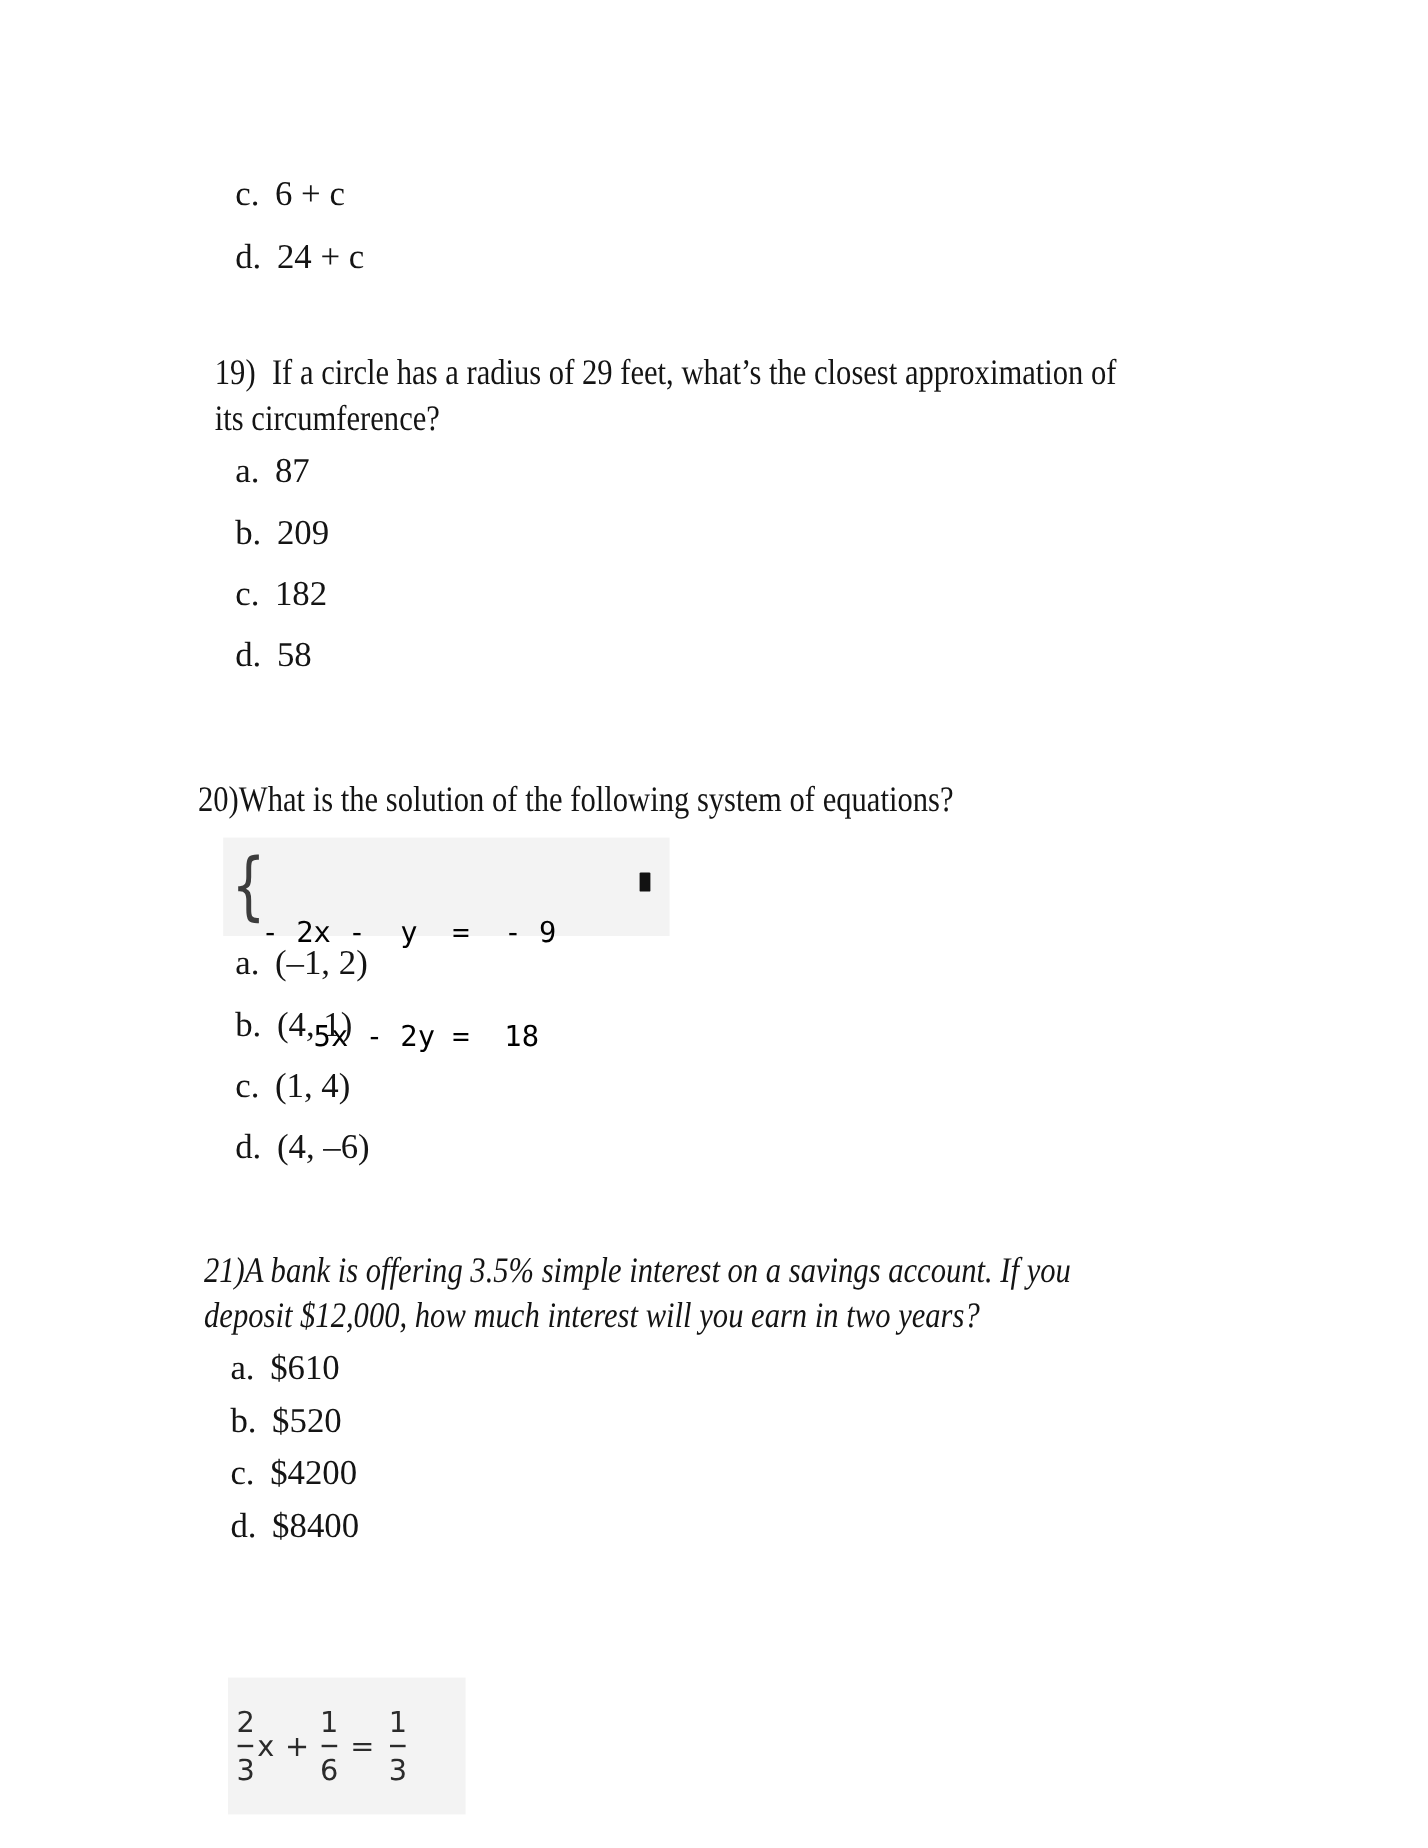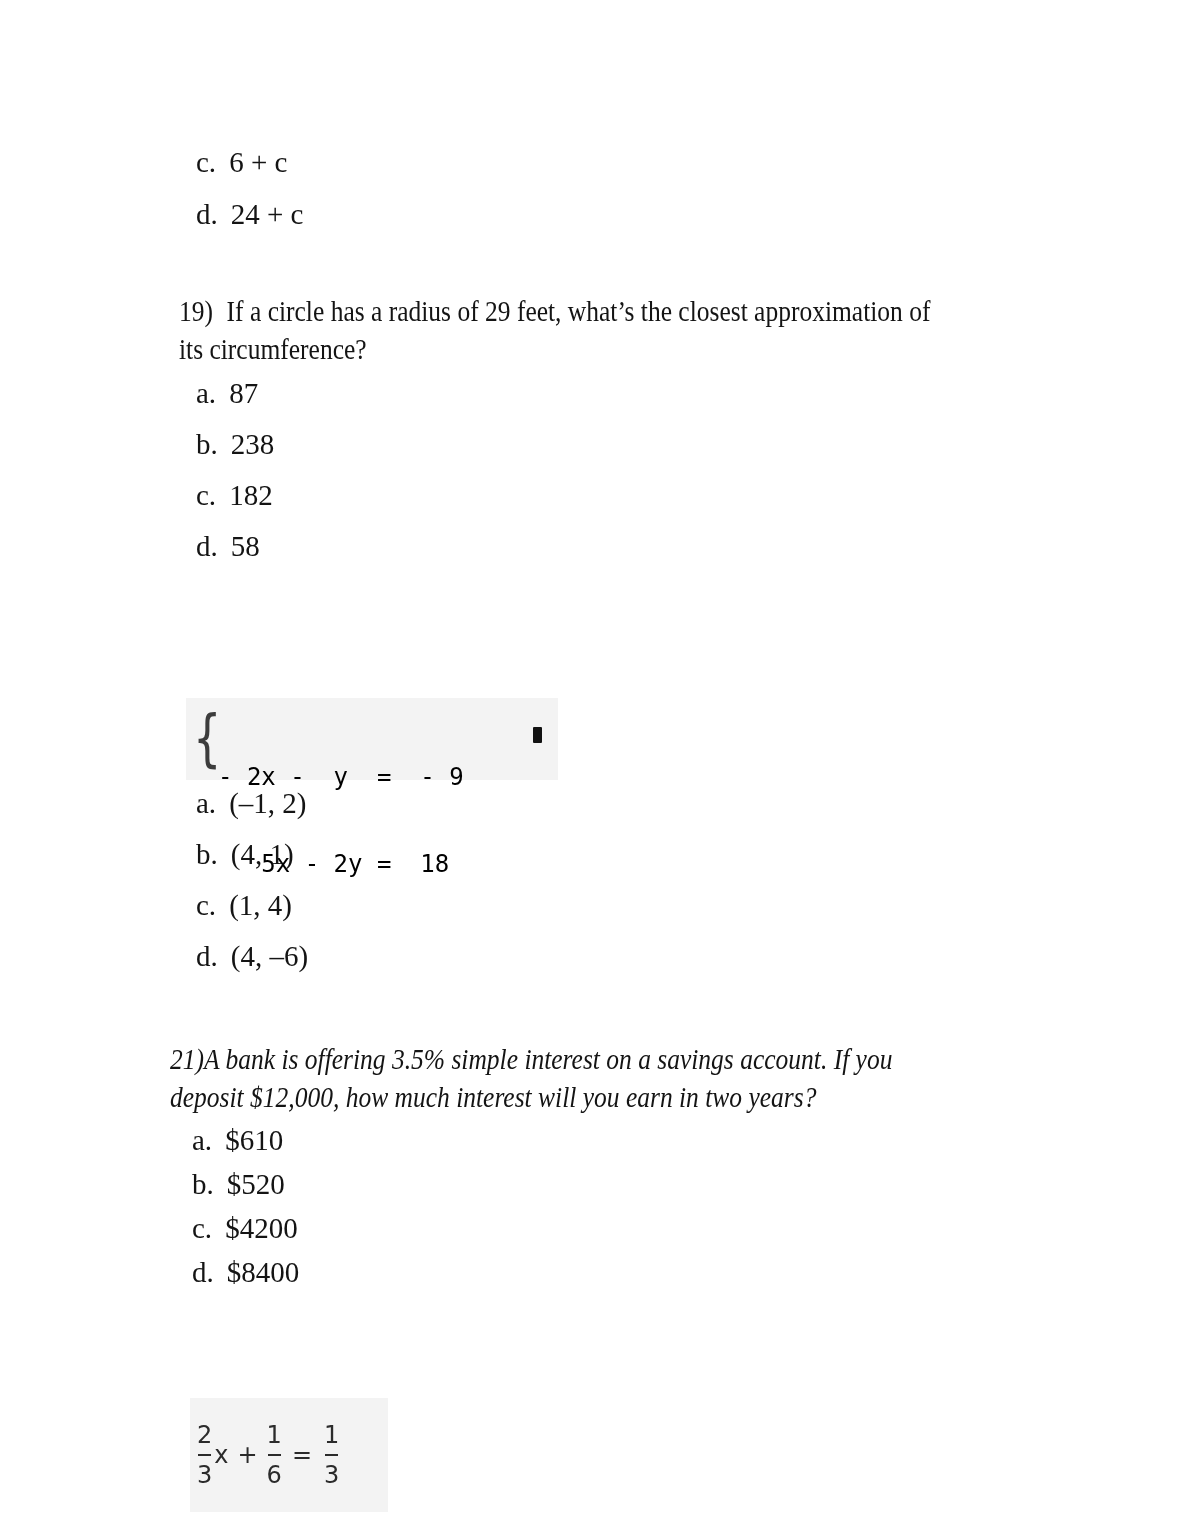--- a/index.html
+++ b/index.html
@@ -74,32 +74,37 @@
     </div>
     <div class="qline">its circumference?</div>
   </div>
   <div class="abs opts rh51" style="left:196px; top:375px;">
     <div class="optrow">
       <span class="lab">a.</span>
       <span>87</span>
     </div>
     <div class="optrow">
       <span class="lab">b.</span>
-      <span>238</span>
+      <span>209</span>
     </div>
     <div class="optrow">
       <span class="lab">c.</span>
       <span>182</span>
     </div>
     <div class="optrow">
       <span class="lab">d.</span>
       <span>58</span>
     </div>
   </div>
 
+  <div class="abs" style="left:165px; top:648px;">
+    <div class="qline">
+      <span class="qnum">20)</span><span>What is the solution of the following system of equations?</span>
+    </div>
+  </div>
   <div class="abs eqbox20" style="left:186px; top:698px;">
     <span class="brace">{</span>
     <div class="eqlines">
       <div>- 2x -  y  =  - 9</div>
       <div>   5x - 2y =  18</div>
     </div>
     <div class="cursor"></div>
   </div>
   <div class="abs opts rh51" style="left:196px; top:785px;">
     <div class="optrow">

